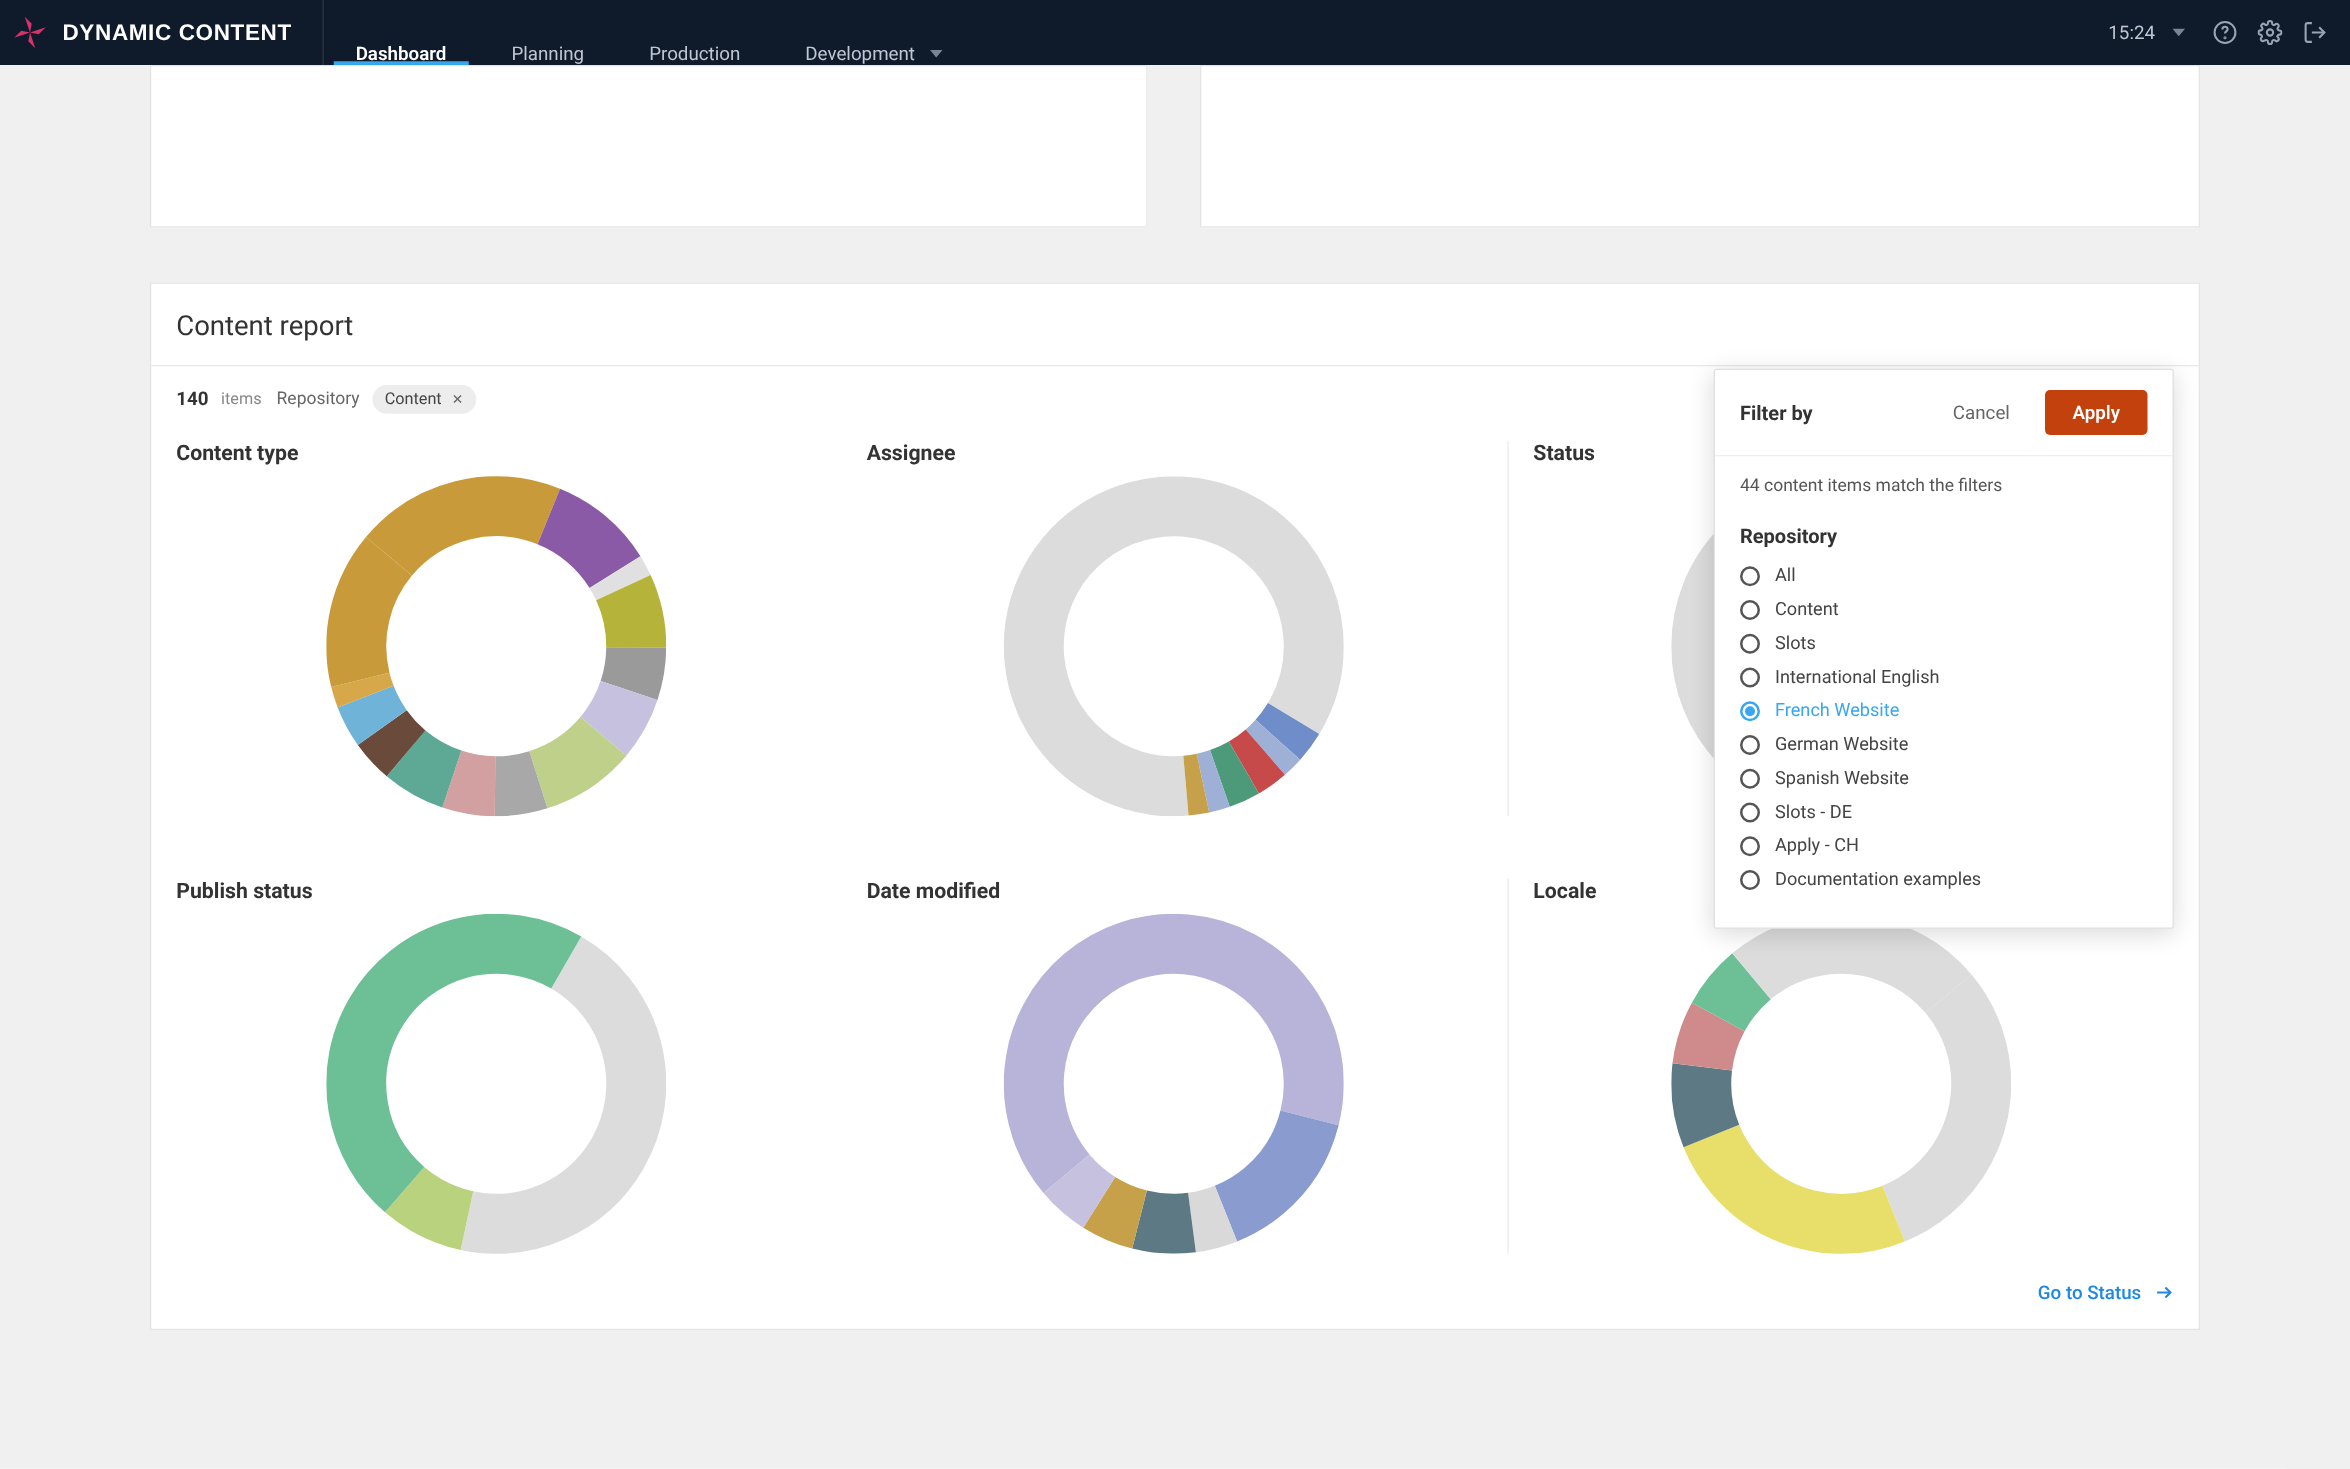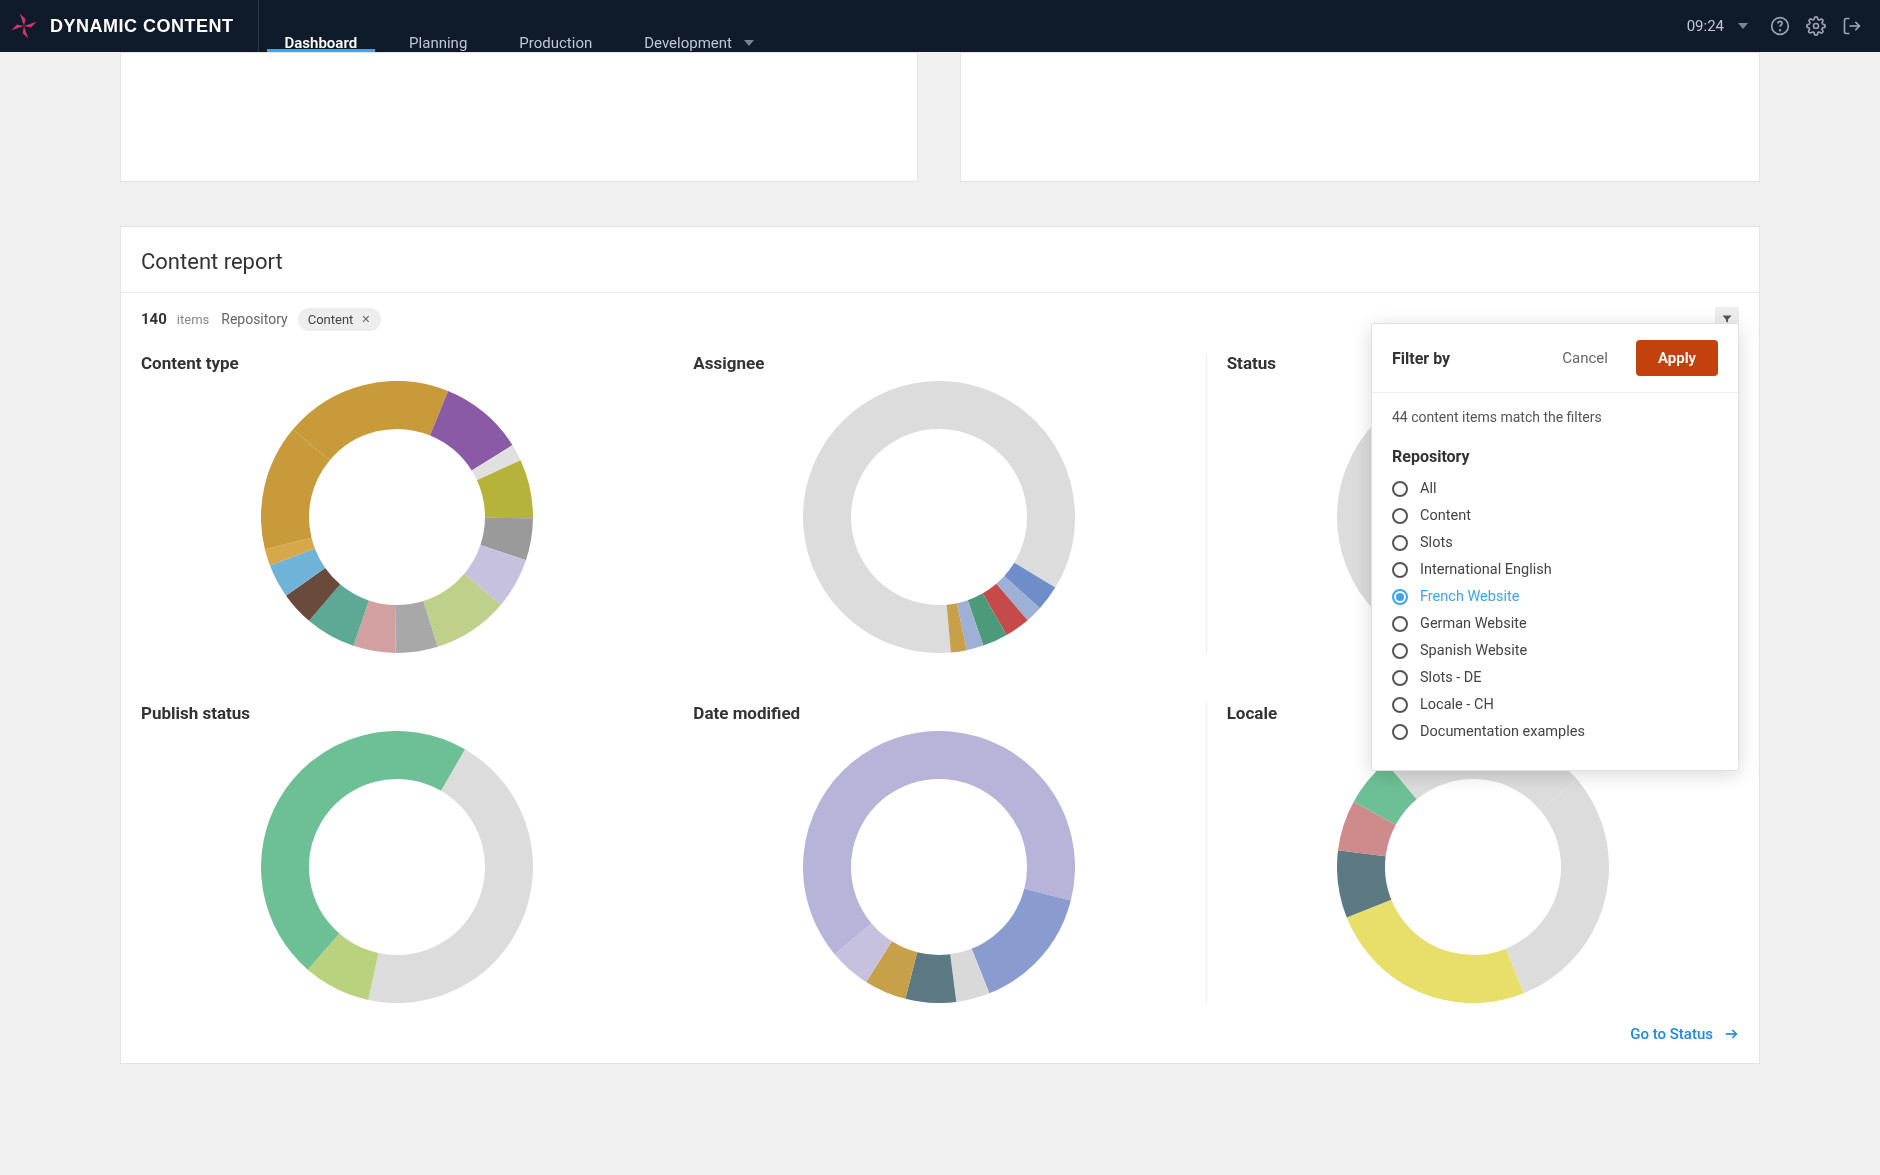--- a/index.html
+++ b/index.html
@@ -44,21 +44,21 @@
 .chart-cell { padding: 0 20px; }
 .chart-cell.first { padding-left: 0; }
 .chart-title { font-weight: 700; font-size: 17px; color: #333; margin-bottom: 8px; }
 .donut-wrap { display: flex; justify-content: center; }
 .divider-col { background: #ececec; width: 1px; }
 .footer-row { display: flex; justify-content: flex-end; padding: 12px 20px 20px; }
 .go-library { color: #1e88e5; font-size: 15px; font-weight: 500; cursor: pointer; display: inline-flex; align-items: center; gap: 10px; }
 .go-library svg { width: 16px; height: 16px; }
 
 
-.popover { position: absolute; right: 20px; top: 96px; width: 368px; background: #fff; border: 1px solid #e0e0e0; box-shadow: 0 4px 20px rgba(0,0,0,0.15); border-radius: 2px; z-index: 10; }
+.popover { position: absolute; right: 20px; top: 68px; width: 368px; background: #fff; border: 1px solid #e0e0e0; box-shadow: 0 4px 20px rgba(0,0,0,0.15); border-radius: 2px; z-index: 10; }
 .popover-head { display: flex; align-items: center; padding: 16px 20px; border-bottom: 1px solid #eee; }
 .popover-title { font-weight: 700; font-size: 16px; color: #333; }
 .popover-cancel { margin-left: auto; color: #666; font-size: 15px; cursor: pointer; padding: 8px 14px; }
 .popover-apply { background: #c2410c; color: #fff; font-weight: 600; font-size: 15px; padding: 9px 22px; border-radius: 4px; cursor: pointer; margin-left: 14px; }
 .popover-body { padding: 16px 20px 30px; }
 .match-text { font-size: 14px; color: #555; }
 .repo-title { font-weight: 700; font-size: 16px; margin-top: 22px; margin-bottom: 14px; color: #333; }
 .radio-list { display: flex; flex-direction: column; gap: 10px; }
 .radio-row { display: flex; align-items: center; gap: 12px; font-size: 14.5px; color: #444; cursor: pointer; }
 .radio-row.selected { color: #39a6f0; }
@@ -95,21 +95,21 @@
     <div class="tab">
         <span>Production</span>
       </div>
     <div class="tab dev">
       <span>Development</span>
       <span class="chevron-down"></span>
     </div>
   </div>
   <div class="spacer"></div>
   <div class="clock">
-    <span>09:24</span>
+    <span>15:24</span>
     <span class="chevron-down"></span>
   </div>
   <div class="icon-btn">
     <svg viewBox="0 0 24 24" fill="none" stroke="currentColor" stroke-width="2">
         <circle cx="12" cy="12" r="10"></circle>
         <path d="M9.5 9a2.5 2.5 0 115 0c0 1.5-2.5 2-2.5 4"></path>
         <circle cx="12" cy="17" r="0.5" fill="currentColor"></circle>
       </svg>
   </div>
   <div class="icon-btn">
@@ -285,21 +285,21 @@
             <div class="radio-row">
               <span class="radio-outer"></span>
               <span>Spanish Website</span>
             </div>
             <div class="radio-row">
               <span class="radio-outer"></span>
               <span>Slots - DE</span>
             </div>
             <div class="radio-row">
               <span class="radio-outer"></span>
-              <span>Locale - CH</span>
+              <span>Apply - CH</span>
             </div>
             <div class="radio-row">
               <span class="radio-outer"></span>
               <span>Documentation examples</span>
             </div>
           </div>
       </div>
     </div>
   </div>
 </div>

